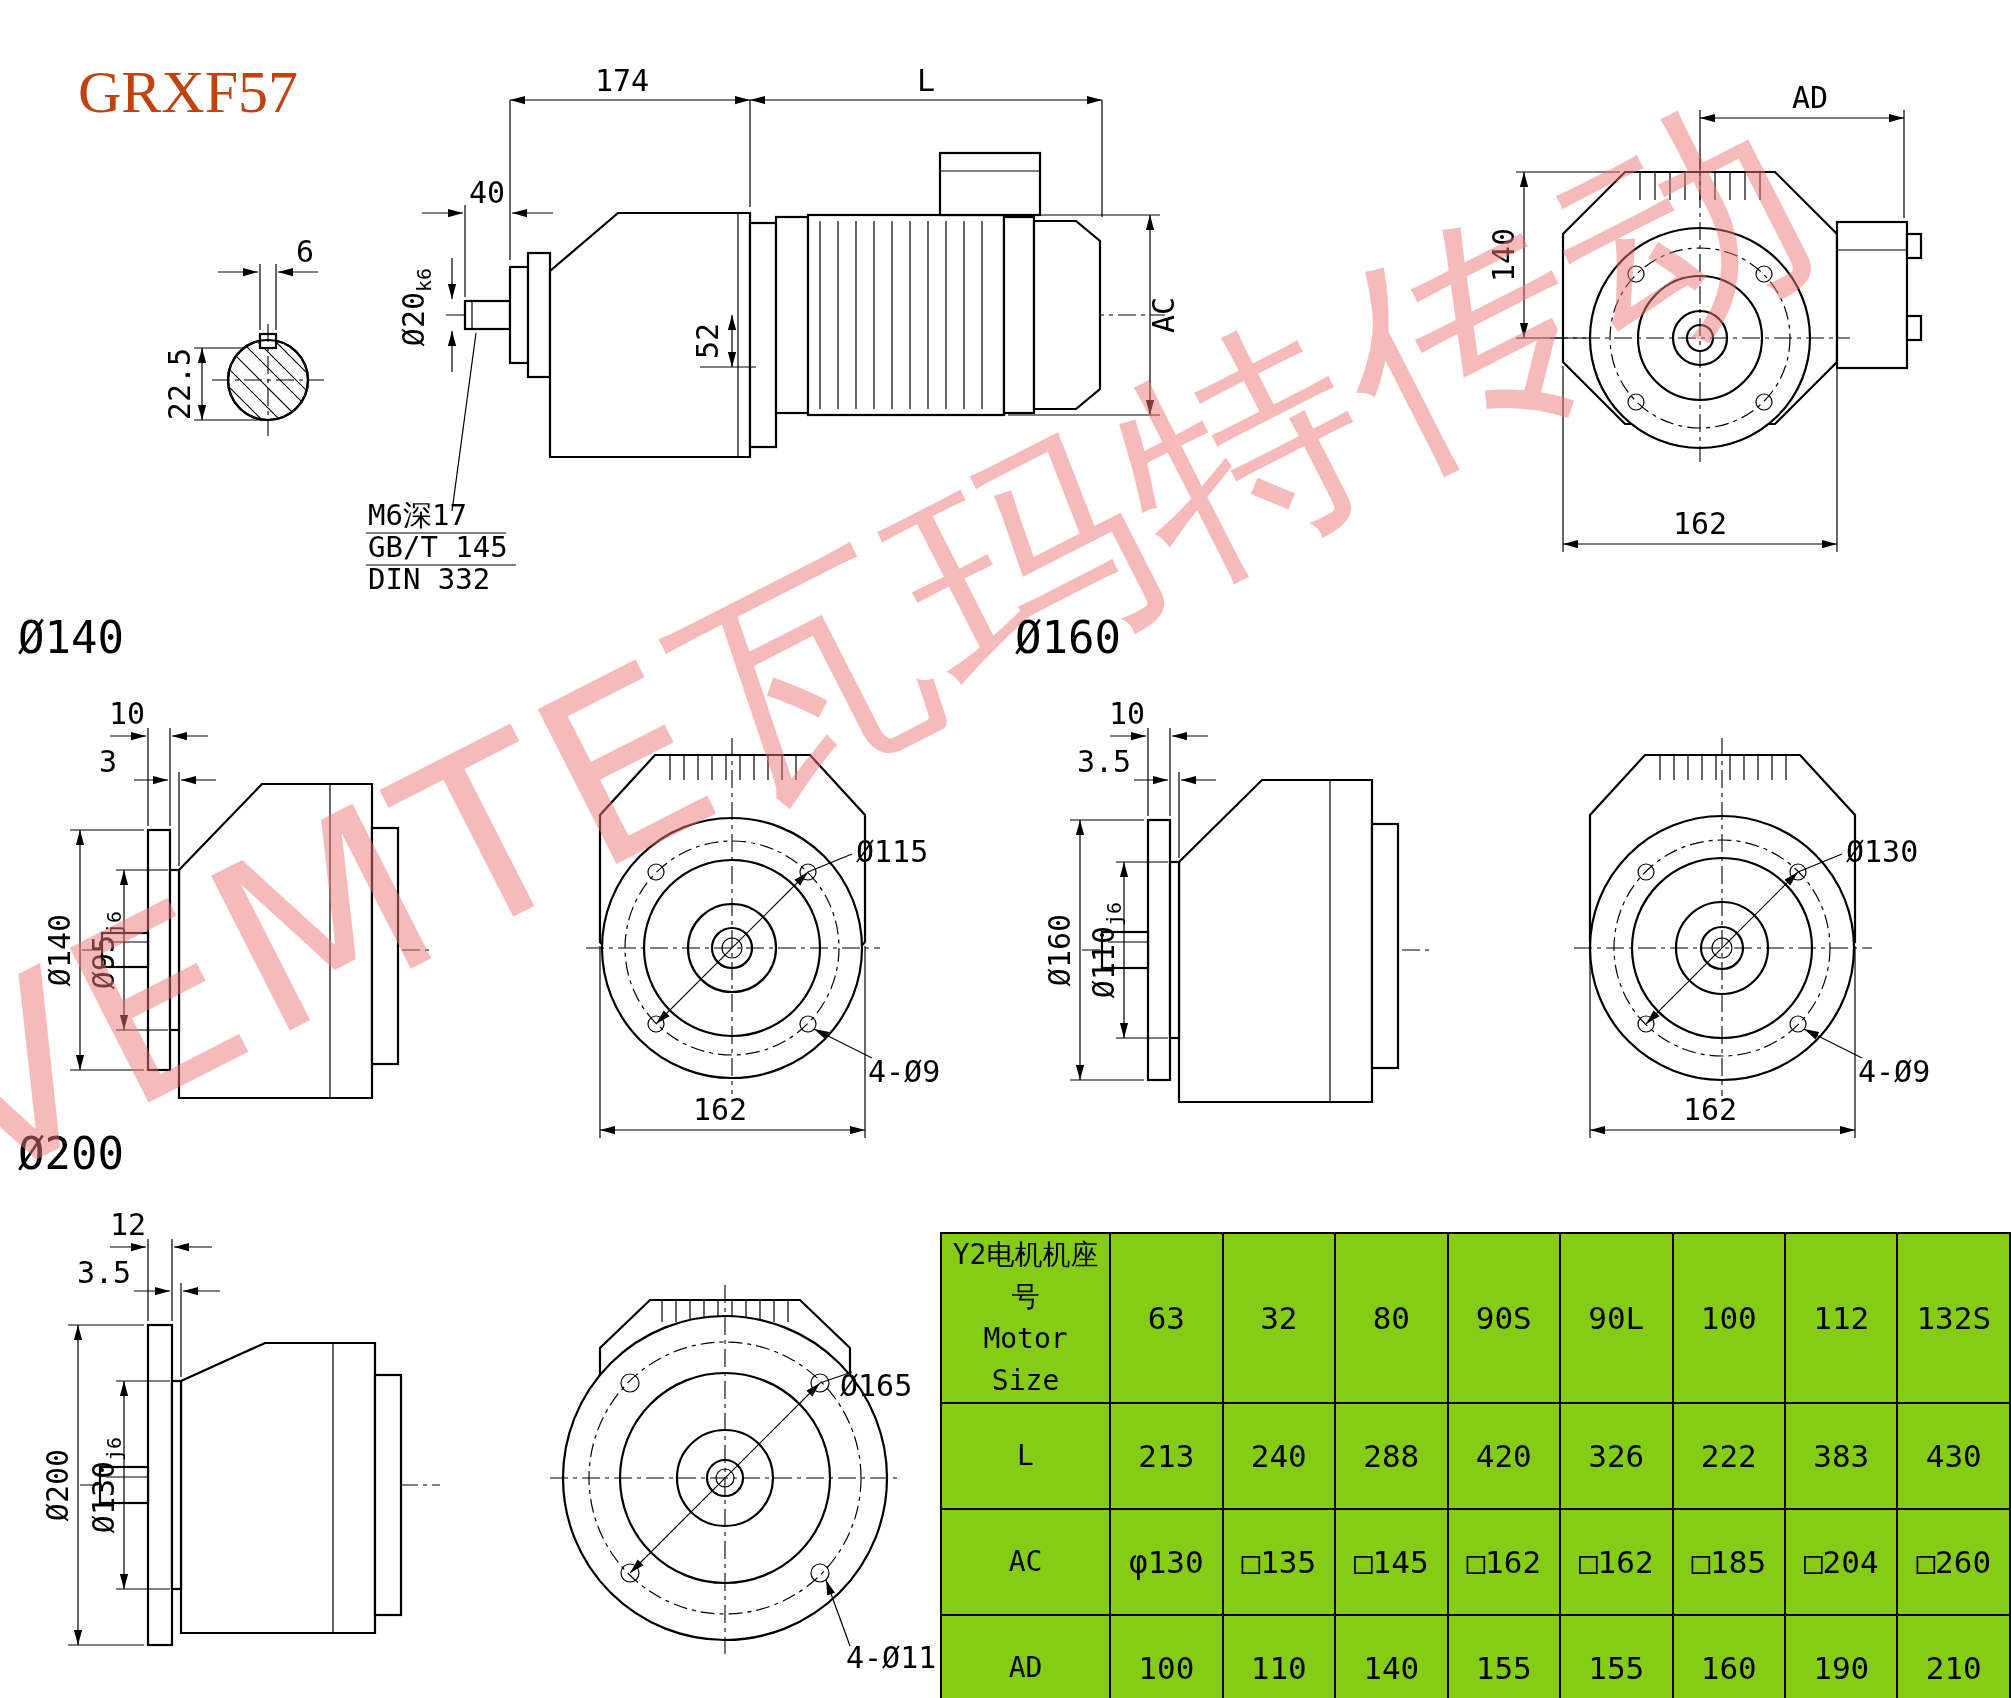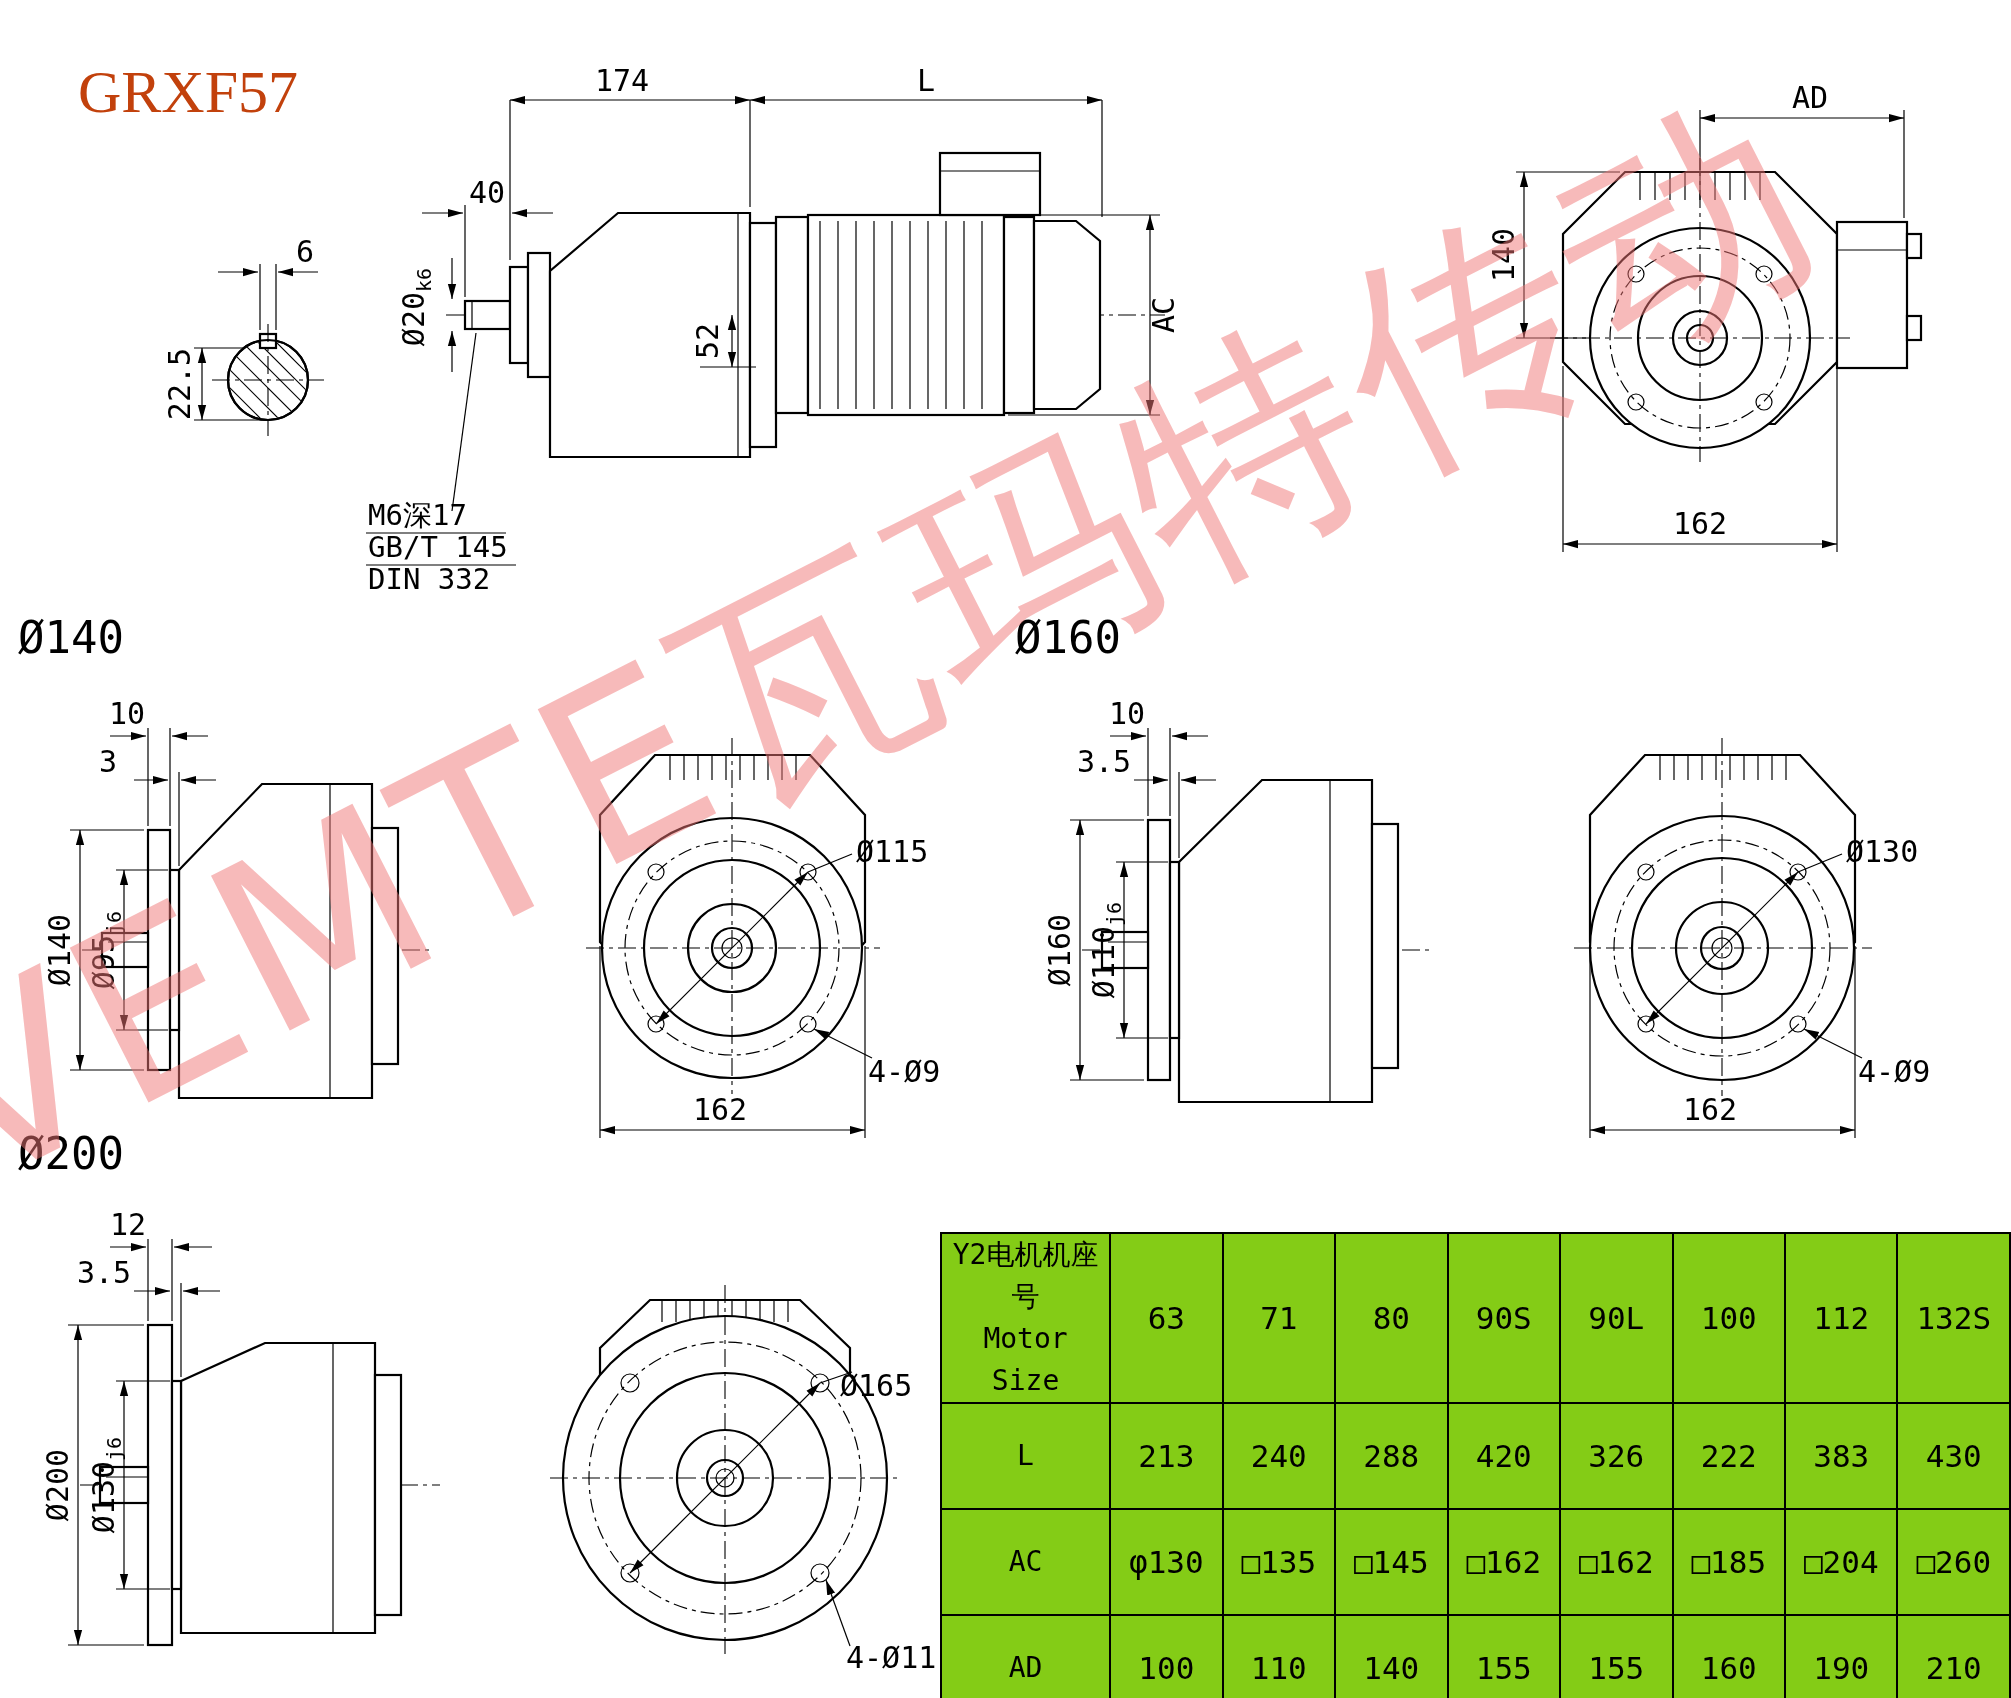--- a/index.html
+++ b/index.html
@@ -393,21 +393,21 @@
   </svg>
 
   <table class="spec">
     <tbody>
         <tr>
       <td class="hd">
         <div>Y2电机机座号</div>
         <div>Motor Size</div>
       </td>
       <td>63</td>
-      <td>71</td>
+      <td>32</td>
       <td>80</td>
       <td>90S</td>
       <td>90L</td>
       <td>100</td>
       <td>112</td>
       <td>132S</td>
     </tr>
     <tr>
       <td class="hd">L</td>
       <td>213</td>

